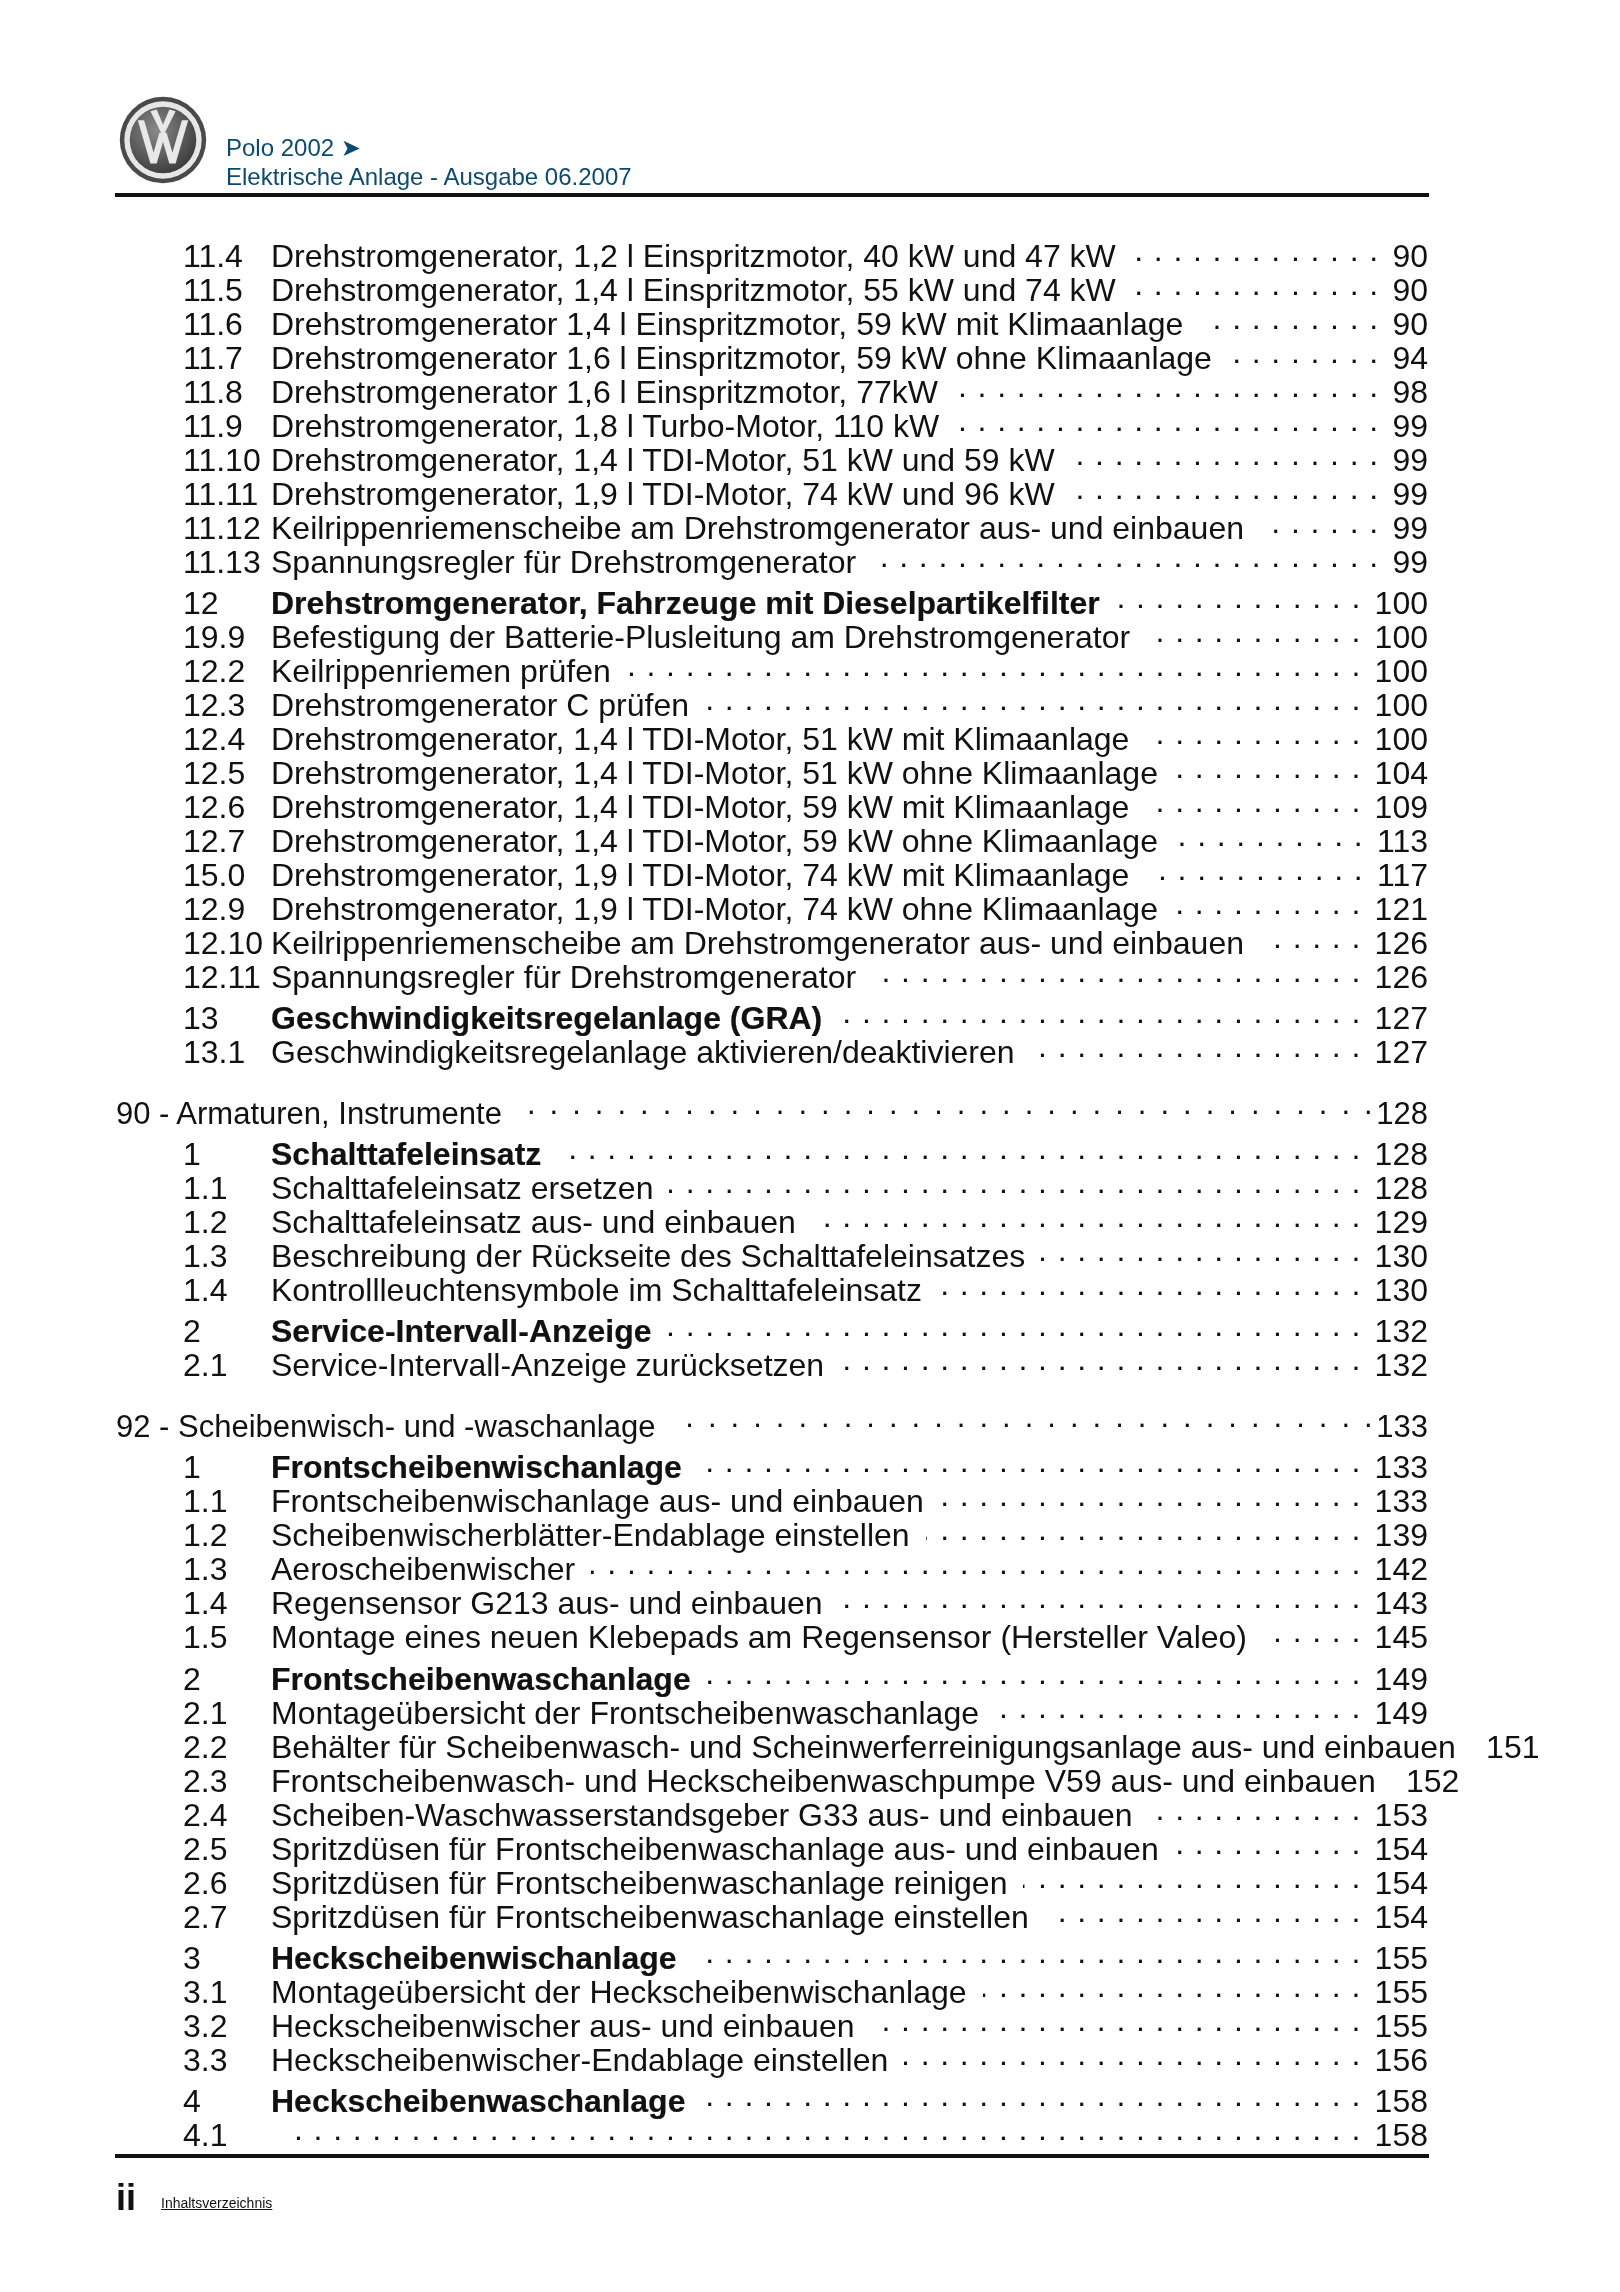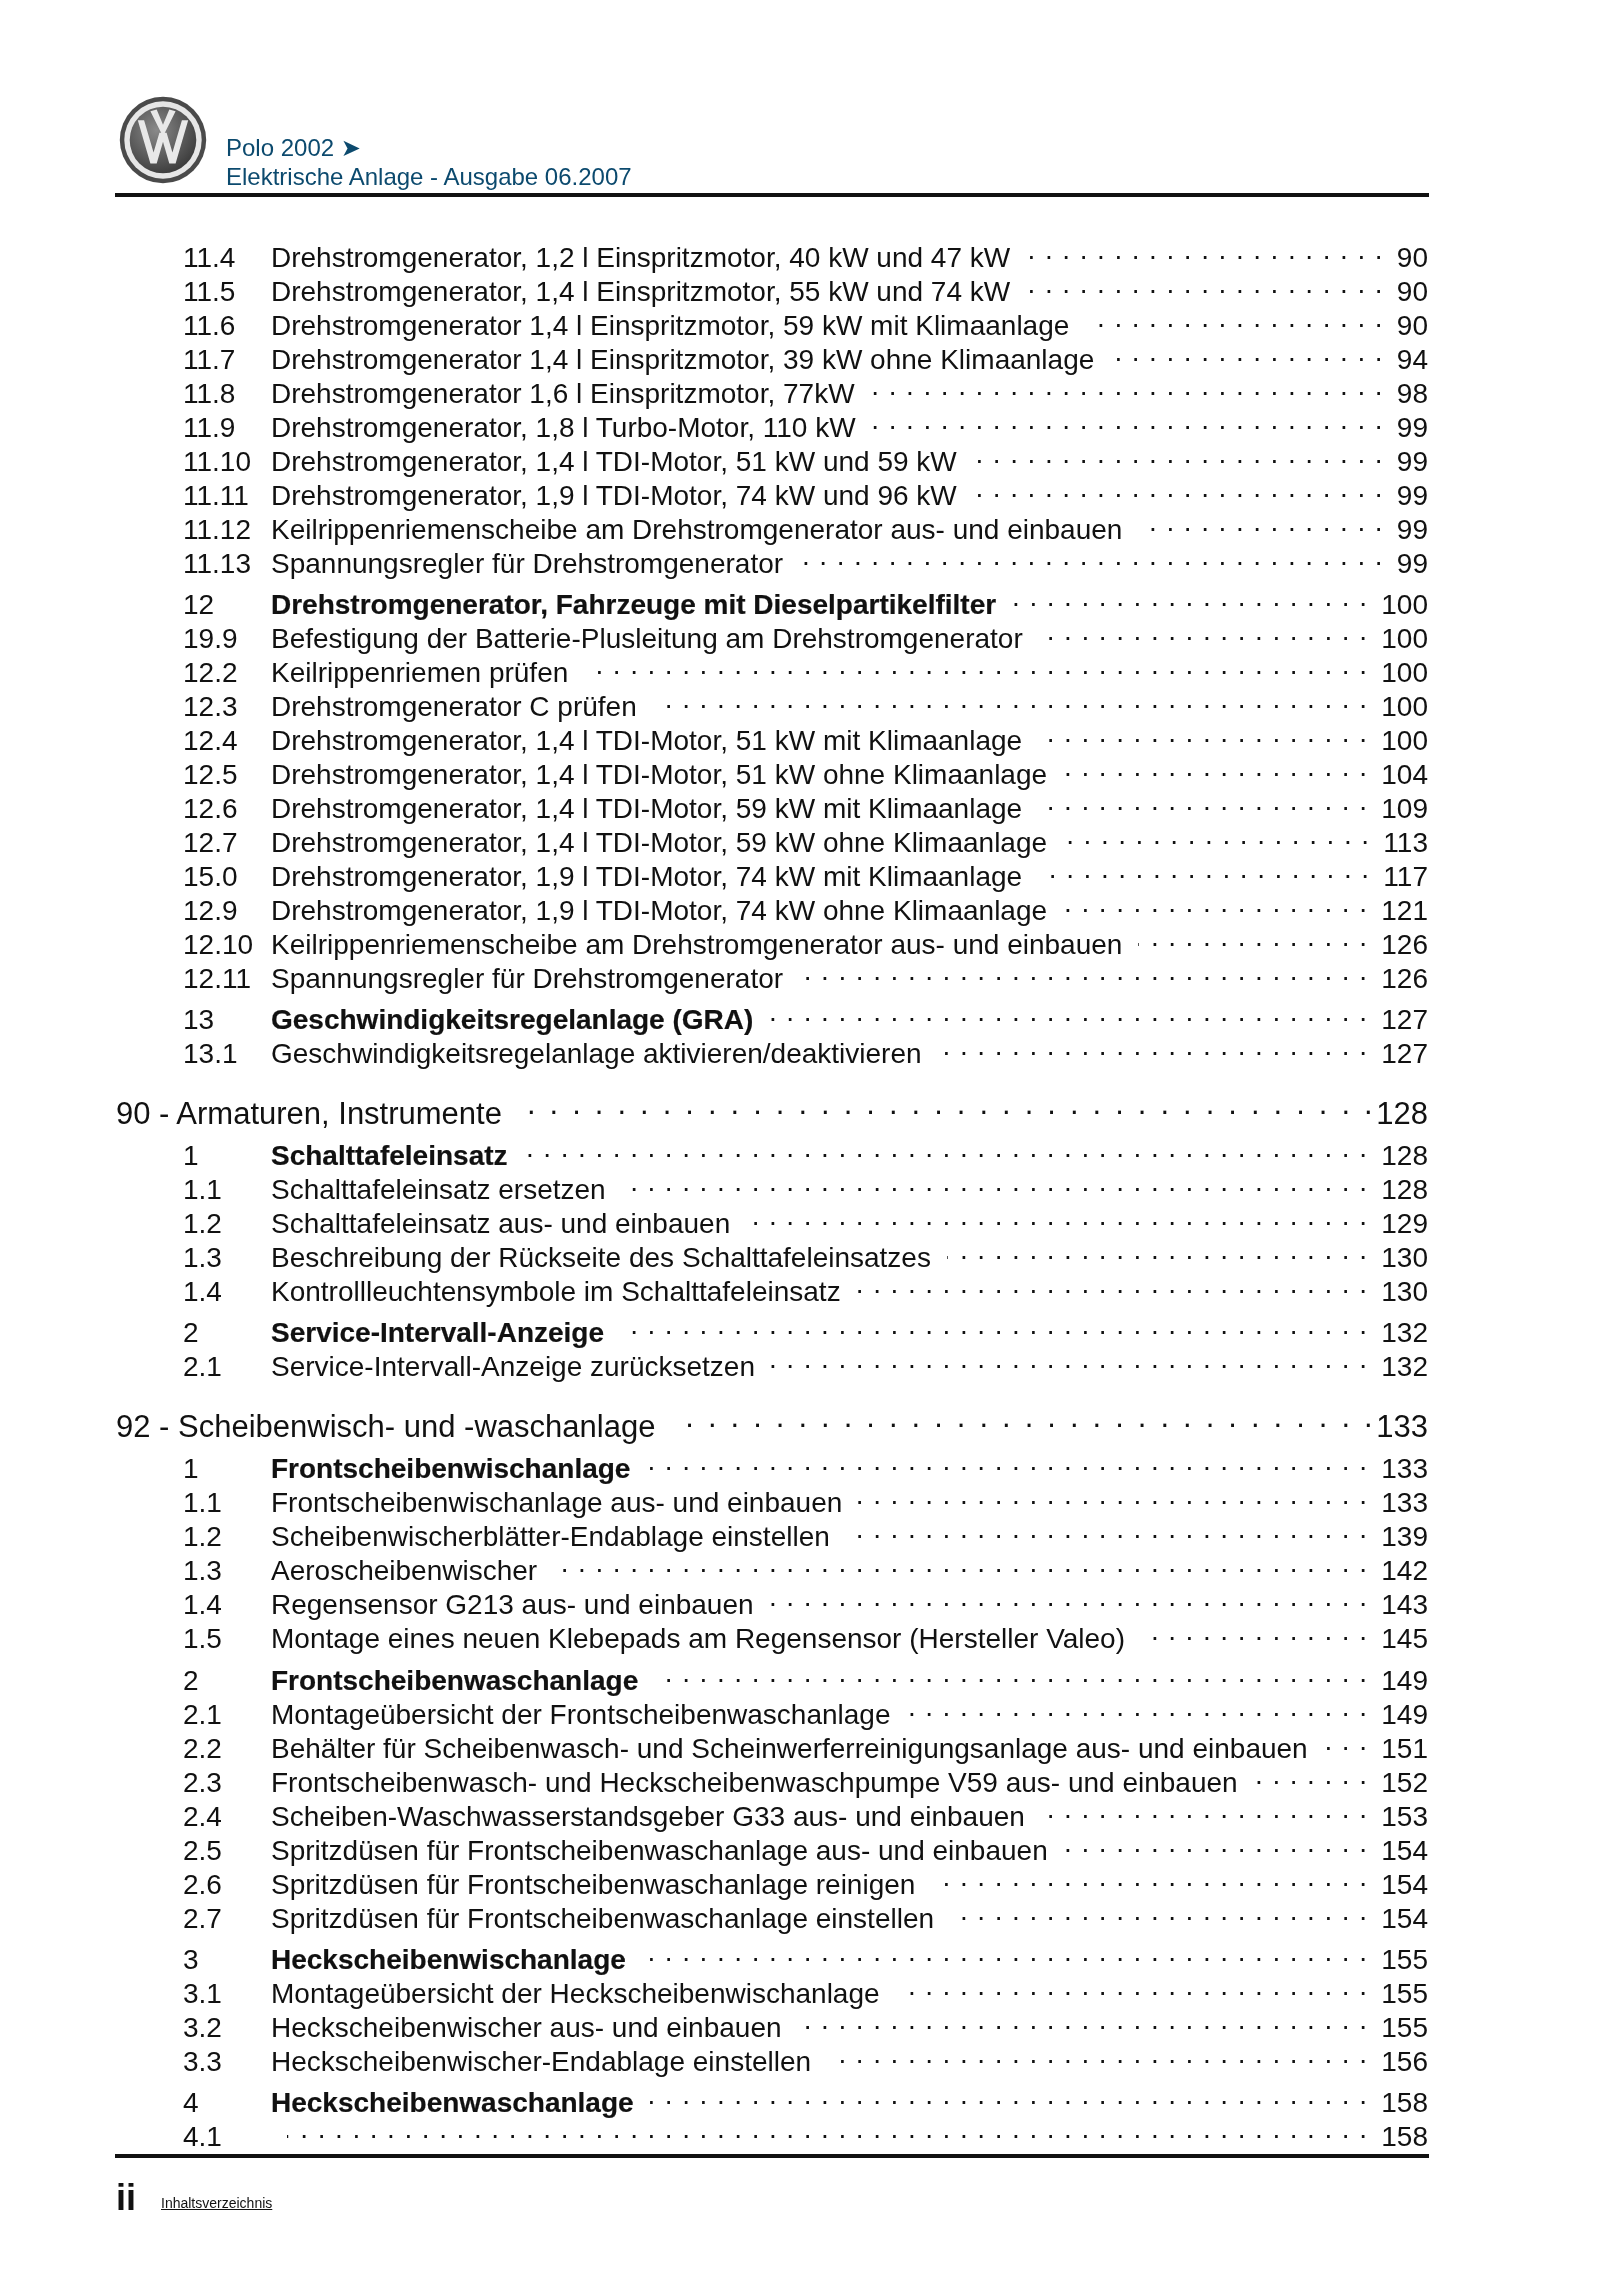--- a/index.html
+++ b/index.html
@@ -2,21 +2,21 @@
 <html style="font-size:14.3px"><head>
 <meta charset="utf-8">
 <style>
   html, body { margin: 0; padding: 0; background: #ffffff; }
   body { width: 1620px; height: 2293px; position: relative; overflow: hidden;
          font-family: "Liberation Sans", sans-serif; color: #111; }
   .logo { position: absolute; left: 118px; top: 95px; width: 90px; height: 90px; }
   .hdr { position: absolute; left: 226px; top: 133px; font-size: 24px; line-height: 29px; color: #0c4a6e; }
   .hdr-line { position: absolute; left: 115px; top: 193px; width: 1314px; height: 3.6px; background: #111; }
   .toc { position: absolute; left: 116px; top: 233px; width: 1312px; }
-  .row { display: flex; align-items: baseline; height: 34px; font-size: 28px; line-height: 34px; white-space: nowrap; }
+  .row { display: flex; align-items: baseline; height: 34px; font-size: 32px; line-height: 34px; white-space: nowrap; }
   .row .num { width: 88px; padding-left: 67px; flex: none; }
   .row .title { flex: none; }
   .row .dots { flex: 1 1 auto; overflow: hidden; margin: 0 14.3px 0 16px; color: #111; letter-spacing: 0; position: relative; height: 34px; }
   .row .dots::before { content: ". . . . . . . . . . . . . . . . . . . . . . . . . . . . . . . . . . . . . . . . . . . . . . . . . . . . . . . . . . . . . . . . . . . . . . . . . . . . . . . . . . . . . . . . . . . . . . . . . . . . . . . . . . . . . . . . . . . . . . . . . . . . . . . . . . . . . . . . . . . . . . . . . ";
      position: absolute; right: 0; top: 0; white-space: nowrap; word-spacing: 1.8px; }
   .row .page { flex: none; text-align: left; min-width: 30px; }
   .row.section { margin-top: 7.2px; }
   .row.section .title { font-weight: bold; -webkit-text-stroke: 0.2px #111; font-weight: 600; }
   .row.chapter { font-size: 31px; height: 41px; line-height: 41px; margin-top: 19.7px; margin-bottom: 3.6px; }
   .row.chapter .dots { margin: 0 3.6px 0 18px; height: 41px; }
@@ -63,21 +63,21 @@
       <span class="page">90</span>
     </div>
     <div class="row entry">
       <span class="num">11.6</span>
       <span class="title">Drehstromgenerator 1,4 l Einspritzmotor, 59 kW mit Klimaanlage</span>
       <span class="dots"></span>
       <span class="page">90</span>
     </div>
     <div class="row entry">
       <span class="num">11.7</span>
-      <span class="title">Drehstromgenerator 1,4 l Einspritzmotor, 39 kW ohne Klimaanlage</span>
+      <span class="title">Drehstromgenerator 1,6 l Einspritzmotor, 59 kW ohne Klimaanlage</span>
       <span class="dots"></span>
       <span class="page">94</span>
     </div>
     <div class="row entry">
       <span class="num">11.8</span>
       <span class="title">Drehstromgenerator 1,6 l Einspritzmotor, 77kW</span>
       <span class="dots"></span>
       <span class="page">98</span>
     </div>
     <div class="row entry">

